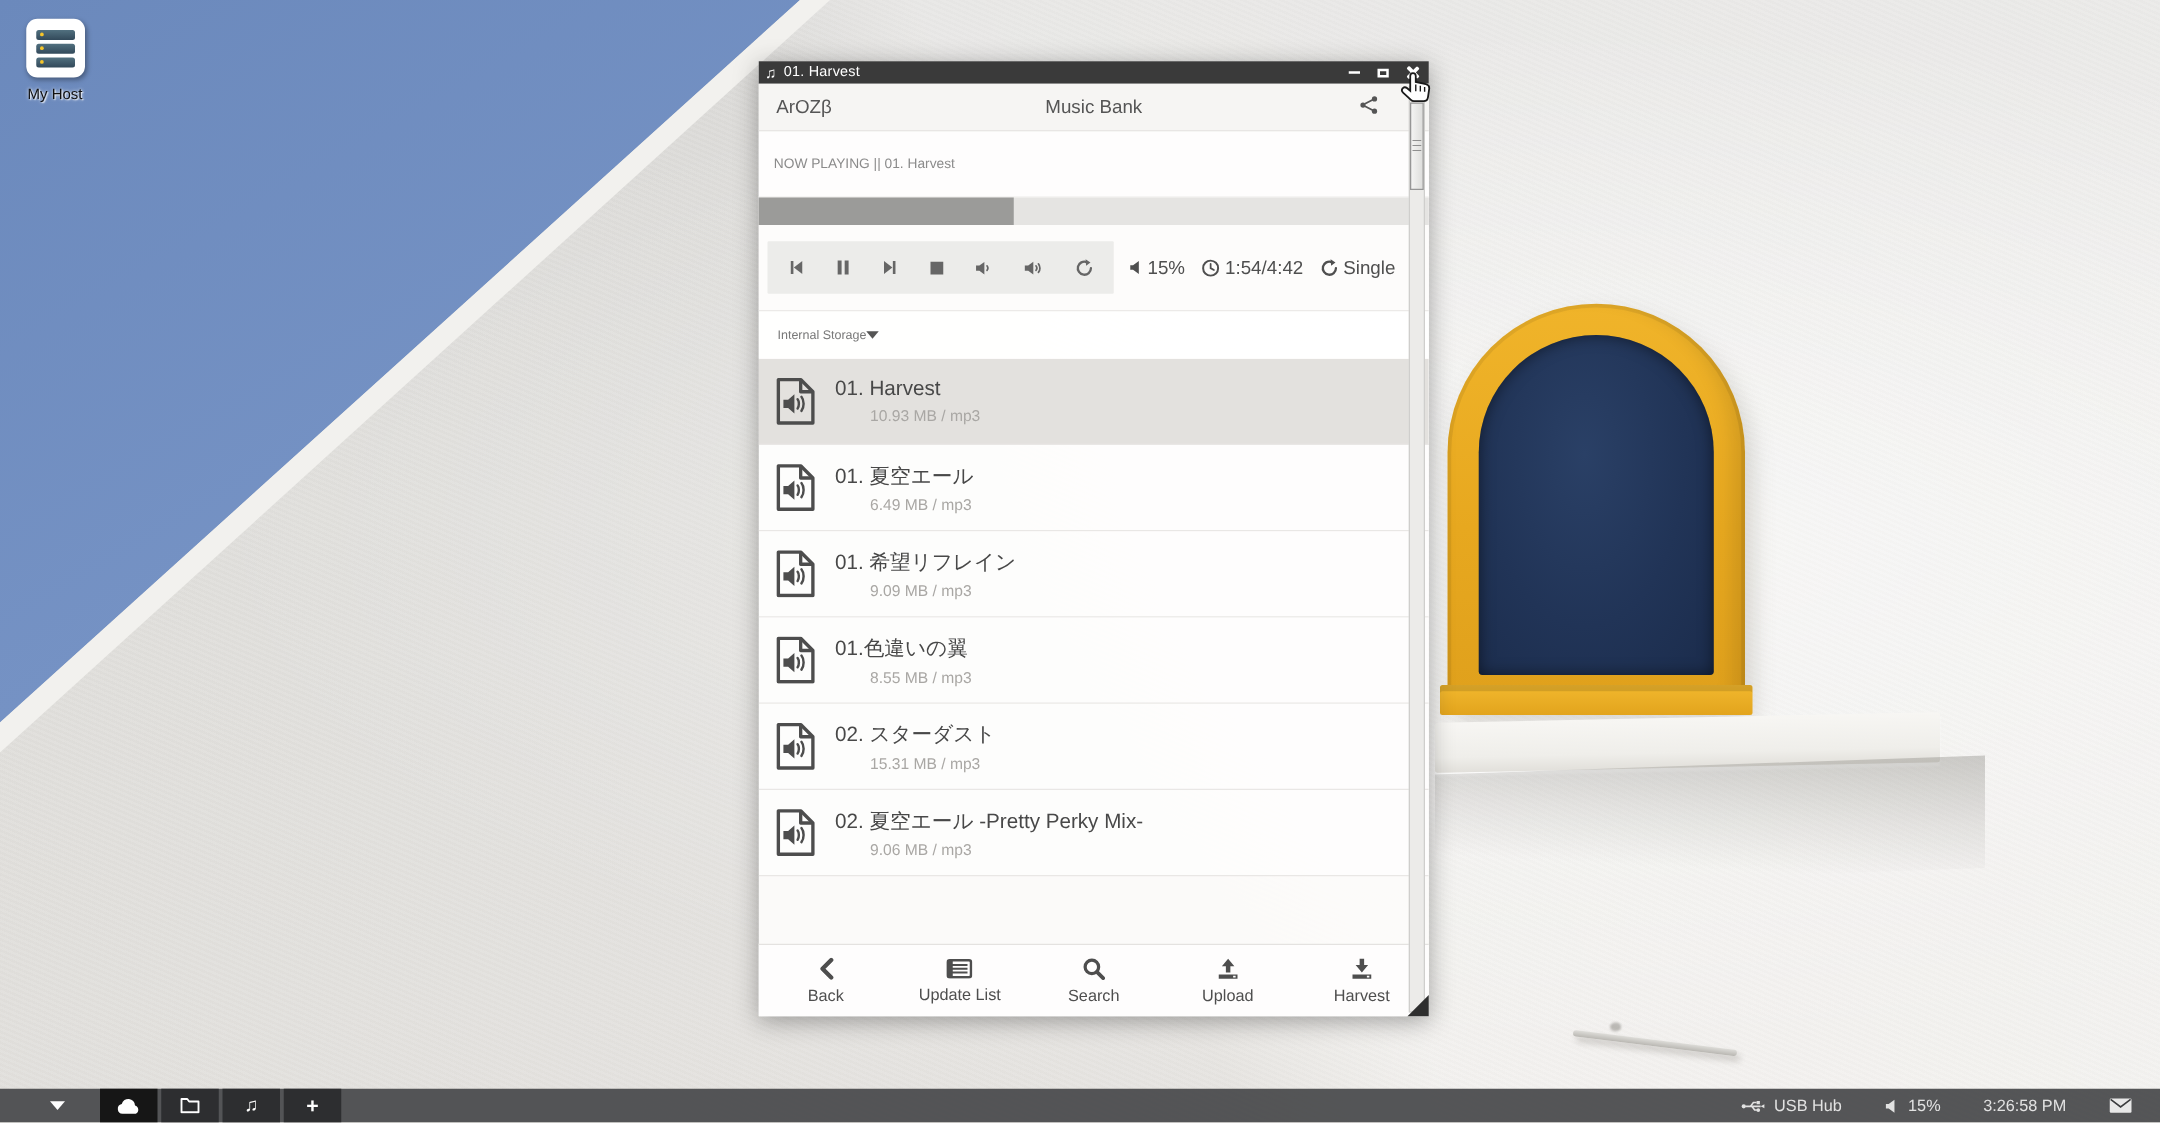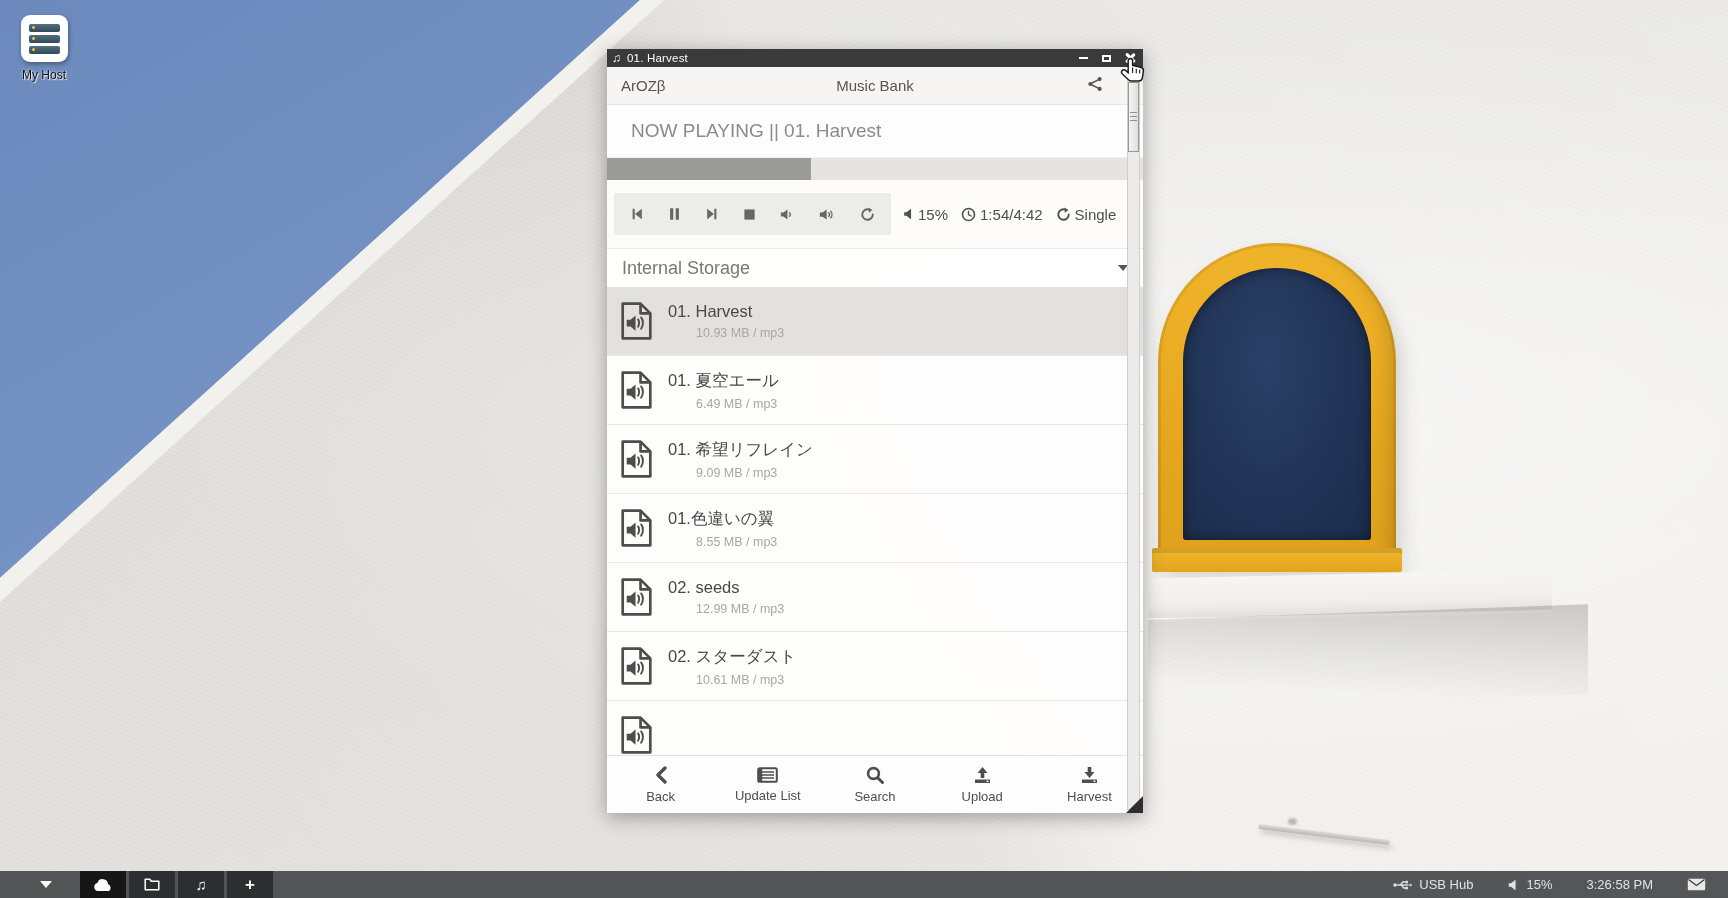--- a/index.html
+++ b/index.html
@@ -77,35 +77,35 @@
   .glyph-close::before,.glyph-close::after { content:""; position:absolute; left:4px; top:-1px; width:2.6px; height:12px; background:#fff; border-radius:1px; }
   .glyph-close::before { transform: rotate(45deg); }
   .glyph-close::after  { transform: rotate(-45deg); }
 
   .header { height:38px; background:#f6f5f3; border-bottom:1px solid #e8e6e4; position:relative;
     display:flex; align-items:center; padding:0 14px; color:#555; }
   .brand { font-size:15px; }
   .app-name { position:absolute; left:0; right:0; text-align:center; font-size:15px; color:#555; }
   .share-btn { position:absolute; right:40px; top:9px; cursor:pointer; }
 
-  .nowplaying { height:53px; background:#fefdfd; display:flex; align-items:center; padding:0 24px;
-    color:#8b8b8b; font-size:19px; border-bottom:1px solid #f2f1ef; }
+  .nowplaying { height:53px; background:#fefdfd; display:flex; align-items:center; padding:0 12px;
+    color:#8b8b8b; font-size:11px; border-bottom:1px solid #f2f1ef; }
 
   .progress { height:22px; background:#e5e4e2; }
   .progress-fill { height:100%; background:#9b9b99; }
 
   .controls { height:68px; background:#fdfcfb; display:flex; align-items:center; padding:0 7px; }
   .ctrl-group { background:#ececea; height:42px; display:flex; align-items:center; padding:0 16px; gap:24px; border-radius:1px; }
   .ctrl-btn { display:flex; align-items:center; justify-content:center; cursor:pointer; }
   .ctrl-btn svg { display:block; }
   .ctrl-info { display:flex; align-items:center; gap:13px; margin-left:12px; color:#4f4f4f; font-size:15px; white-space:nowrap; }
   .info-item { display:flex; align-items:center; gap:4px; }
 
   .storage-row { height:39px; background:rgba(255,255,255,.85); border-top:1px solid #eceae8;
-    display:flex; align-items:center; justify-content:space-between; padding:0 15px; color:#787878; font-size:18px; cursor:pointer; }
+    display:flex; align-items:center; padding:0 15px; color:#787878; font-size:10px; cursor:pointer; }
   .caret-down { width:0; height:0; border-left:5px solid transparent; border-right:5px solid transparent; border-top:6px solid #555; }
 
   .song-list { height:468px; overflow:hidden; }
   .song-row { height:69px; display:flex; align-items:center; gap:15px; padding:0 13px;
     background: rgba(255,255,255,.50); border-bottom:1px solid #e9e7e5; cursor:pointer; }
   .song-row.selected { background:#e3e1de; }
   .song-title { font-size:16.5px; color:#484848; }
   .song-meta { font-size:12.5px; color:#a9a7a4; margin-top:5px;margin-left:28px; }
 
   .toolbar { position:absolute; left:0; right:0; bottom:0; height:58px; background:#fefdfd;
@@ -323,43 +323,35 @@
       </div>
     </div>
       <div class="song-row">
       <svg width="33" height="38" viewBox="0 0 27 31">
         <path d="M2.2 1.3h14.6l8 8v20.4H2.2z" fill="none" stroke="#4d4d4d" stroke-width="2.2" stroke-linejoin="round"></path>
         <path d="M16.8 1.3v8h8" fill="none" stroke="#4d4d4d" stroke-width="2.2" stroke-linejoin="round"></path>
         <path d="M5.5 14.5v5.4h3.1l4.1 3.6V10.9l-4.1 3.6z" fill="#4d4d4d"></path>
         <path d="M14.8 14.2c1.1 1.4 1.1 4.6 0 6M17.3 12.6c1.9 2.3 1.9 6.9 0 9.2" stroke="#4d4d4d" stroke-width="1.6" fill="none" stroke-linecap="round"></path>
       </svg>
       <div>
-        <div class="song-title">02. seeds</div>
-        <div class="song-meta">12.99 MB / mp3</div>
+        <div class="song-title">02. スターダスト</div>
+        <div class="song-meta">15.31 MB / mp3</div>
       </div>
     </div>
       <div class="song-row">
       <svg width="33" height="38" viewBox="0 0 27 31">
         <path d="M2.2 1.3h14.6l8 8v20.4H2.2z" fill="none" stroke="#4d4d4d" stroke-width="2.2" stroke-linejoin="round"></path>
         <path d="M16.8 1.3v8h8" fill="none" stroke="#4d4d4d" stroke-width="2.2" stroke-linejoin="round"></path>
         <path d="M5.5 14.5v5.4h3.1l4.1 3.6V10.9l-4.1 3.6z" fill="#4d4d4d"></path>
         <path d="M14.8 14.2c1.1 1.4 1.1 4.6 0 6M17.3 12.6c1.9 2.3 1.9 6.9 0 9.2" stroke="#4d4d4d" stroke-width="1.6" fill="none" stroke-linecap="round"></path>
       </svg>
       <div>
-        <div class="song-title">02. スターダスト</div>
-        <div class="song-meta">10.61 MB / mp3</div>
-      </div>
-    </div>
-      <div class="song-row">
-      <svg width="33" height="38" viewBox="0 0 27 31">
-        <path d="M2.2 1.3h14.6l8 8v20.4H2.2z" fill="none" stroke="#4d4d4d" stroke-width="2.2" stroke-linejoin="round"></path>
-        <path d="M16.8 1.3v8h8" fill="none" stroke="#4d4d4d" stroke-width="2.2" stroke-linejoin="round"></path>
-        <path d="M5.5 14.5v5.4h3.1l4.1 3.6V10.9l-4.1 3.6z" fill="#4d4d4d"></path>
-        <path d="M14.8 14.2c1.1 1.4 1.1 4.6 0 6M17.3 12.6c1.9 2.3 1.9 6.9 0 9.2" stroke="#4d4d4d" stroke-width="1.6" fill="none" stroke-linecap="round"></path>
-      </svg>
+        <div class="song-title">02. 夏空エール -Pretty Perky Mix-</div>
+        <div class="song-meta">9.06 MB / mp3</div>
+      </div>
     </div>
     </div>
 
   <div class="toolbar">
     <div class="tool">
       <svg width="14" height="18" viewBox="0 0 14 18">
           <path d="M11 2L4 9l7 7" stroke="#4e4e4e" stroke-width="3.4" fill="none" stroke-linecap="round" stroke-linejoin="round"></path>
         </svg>
       <span class="tool-label">Back</span>
     </div>

